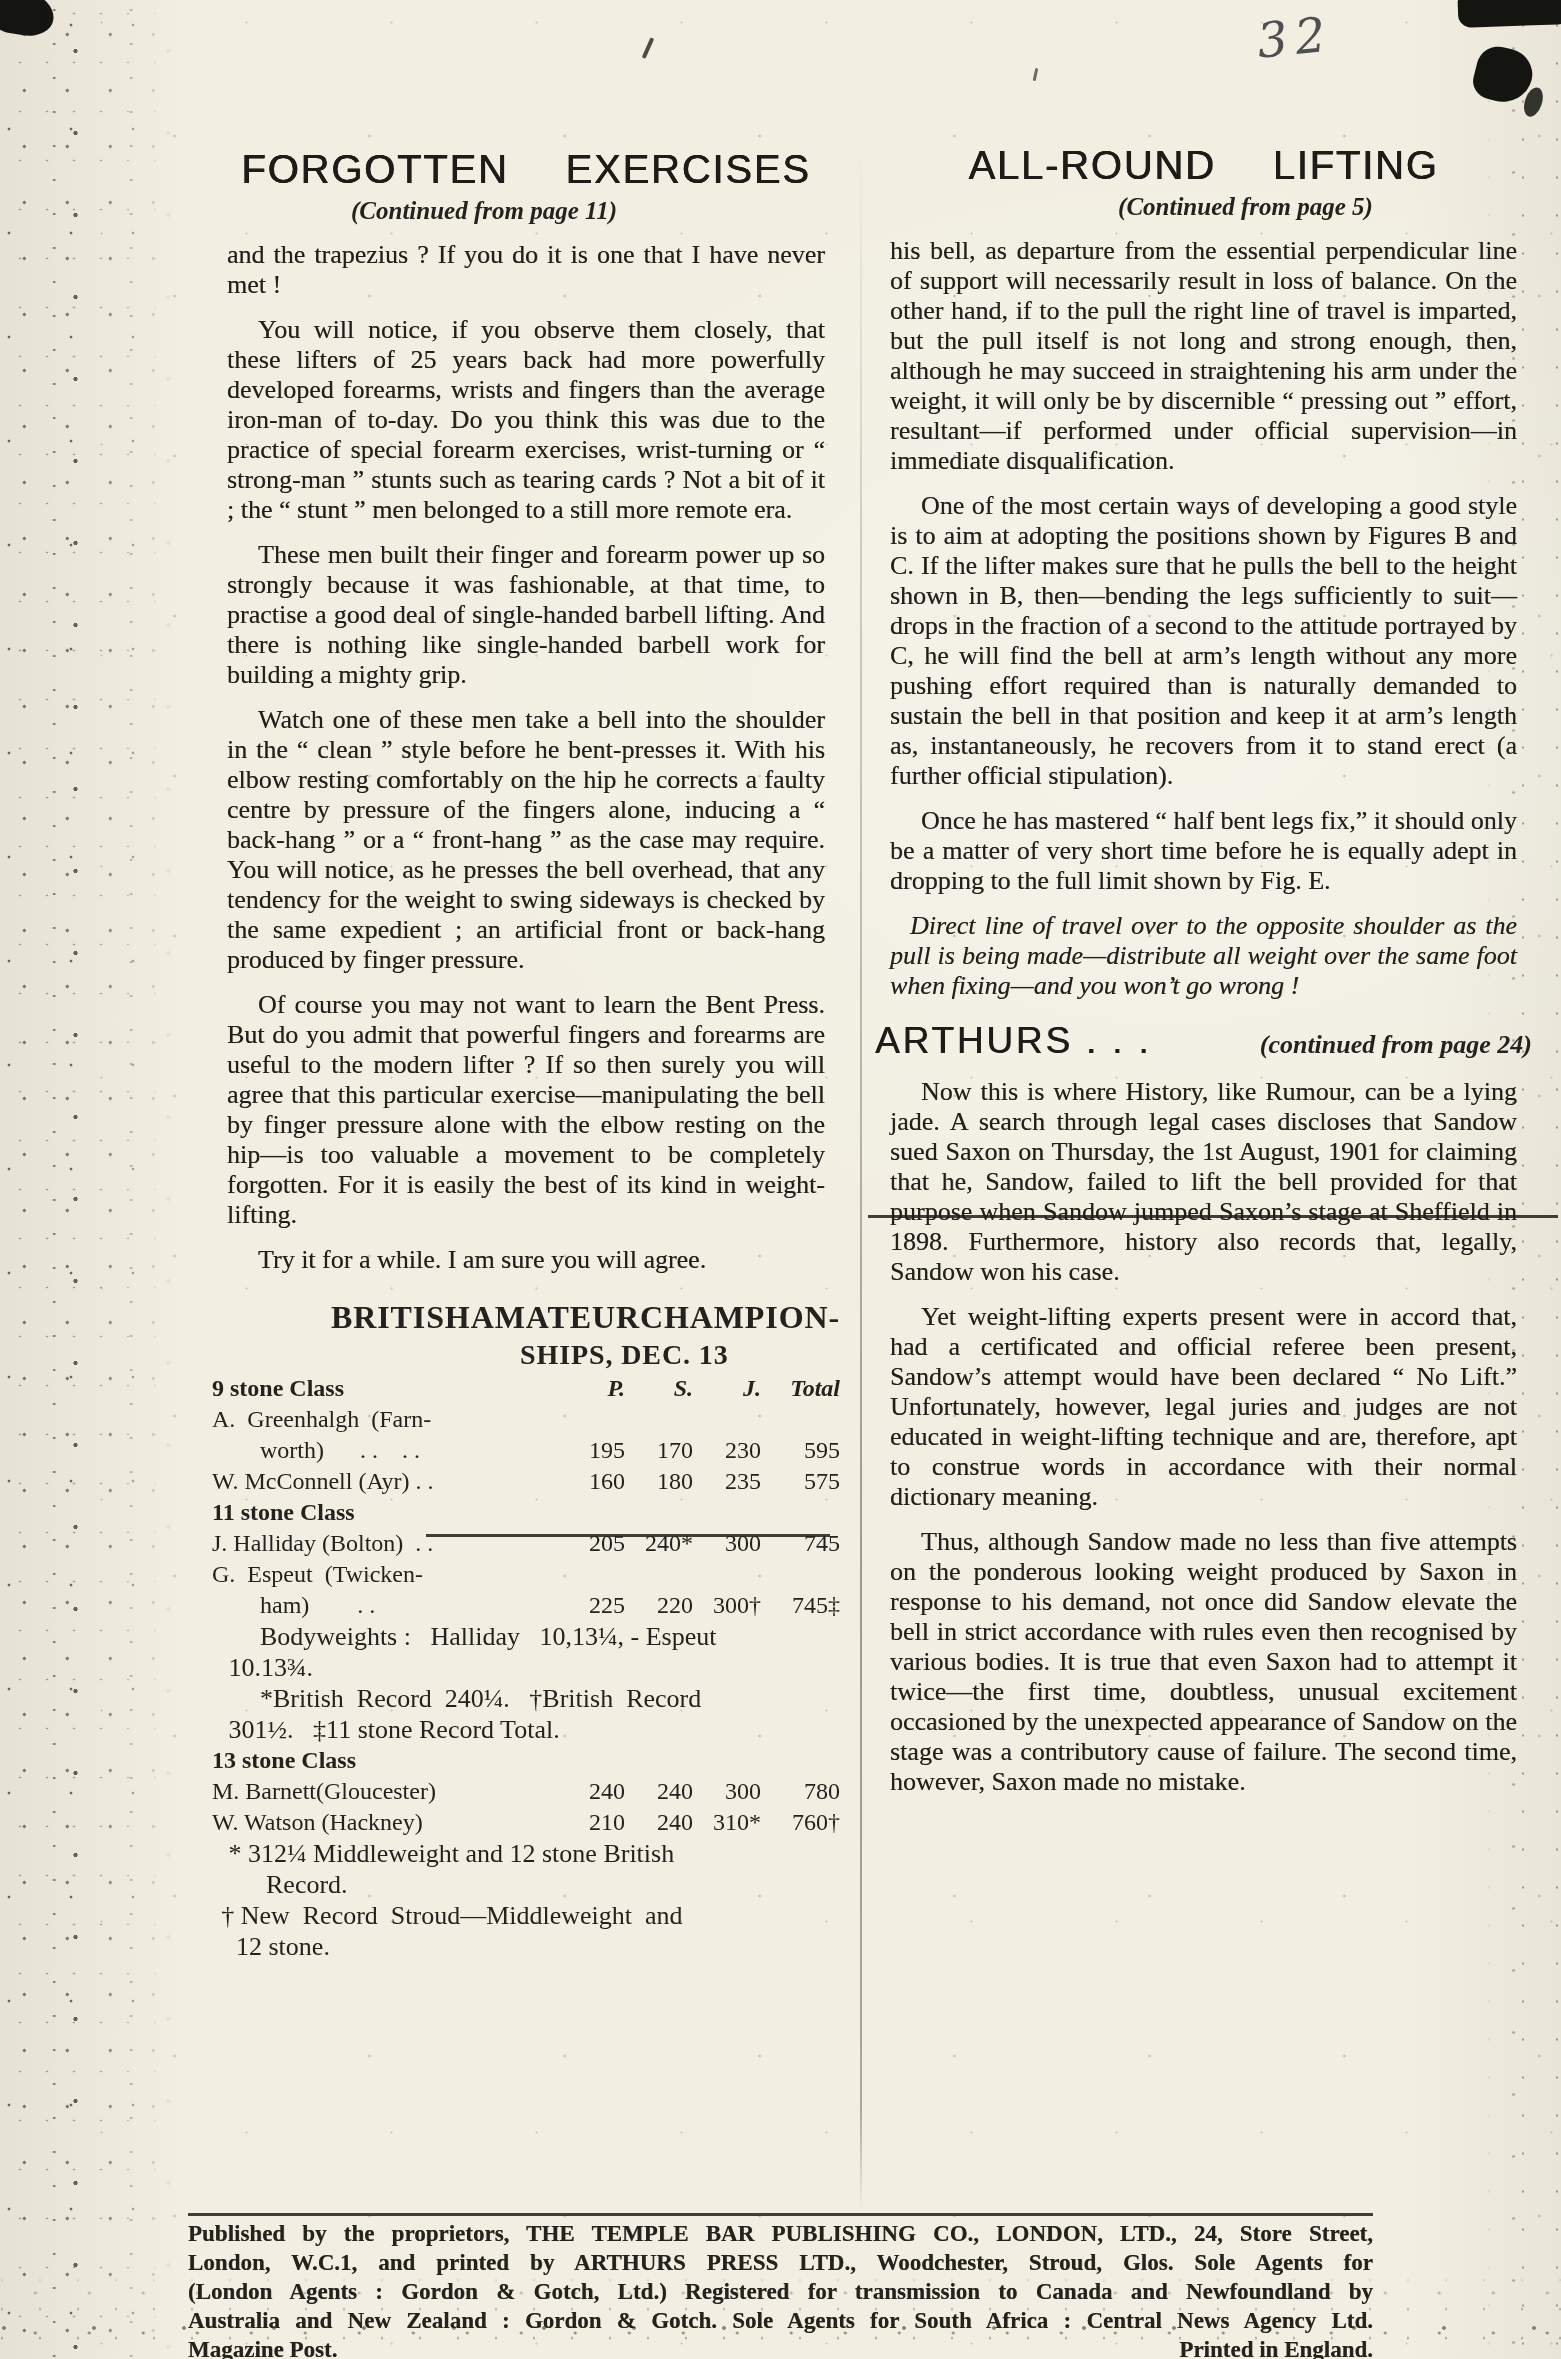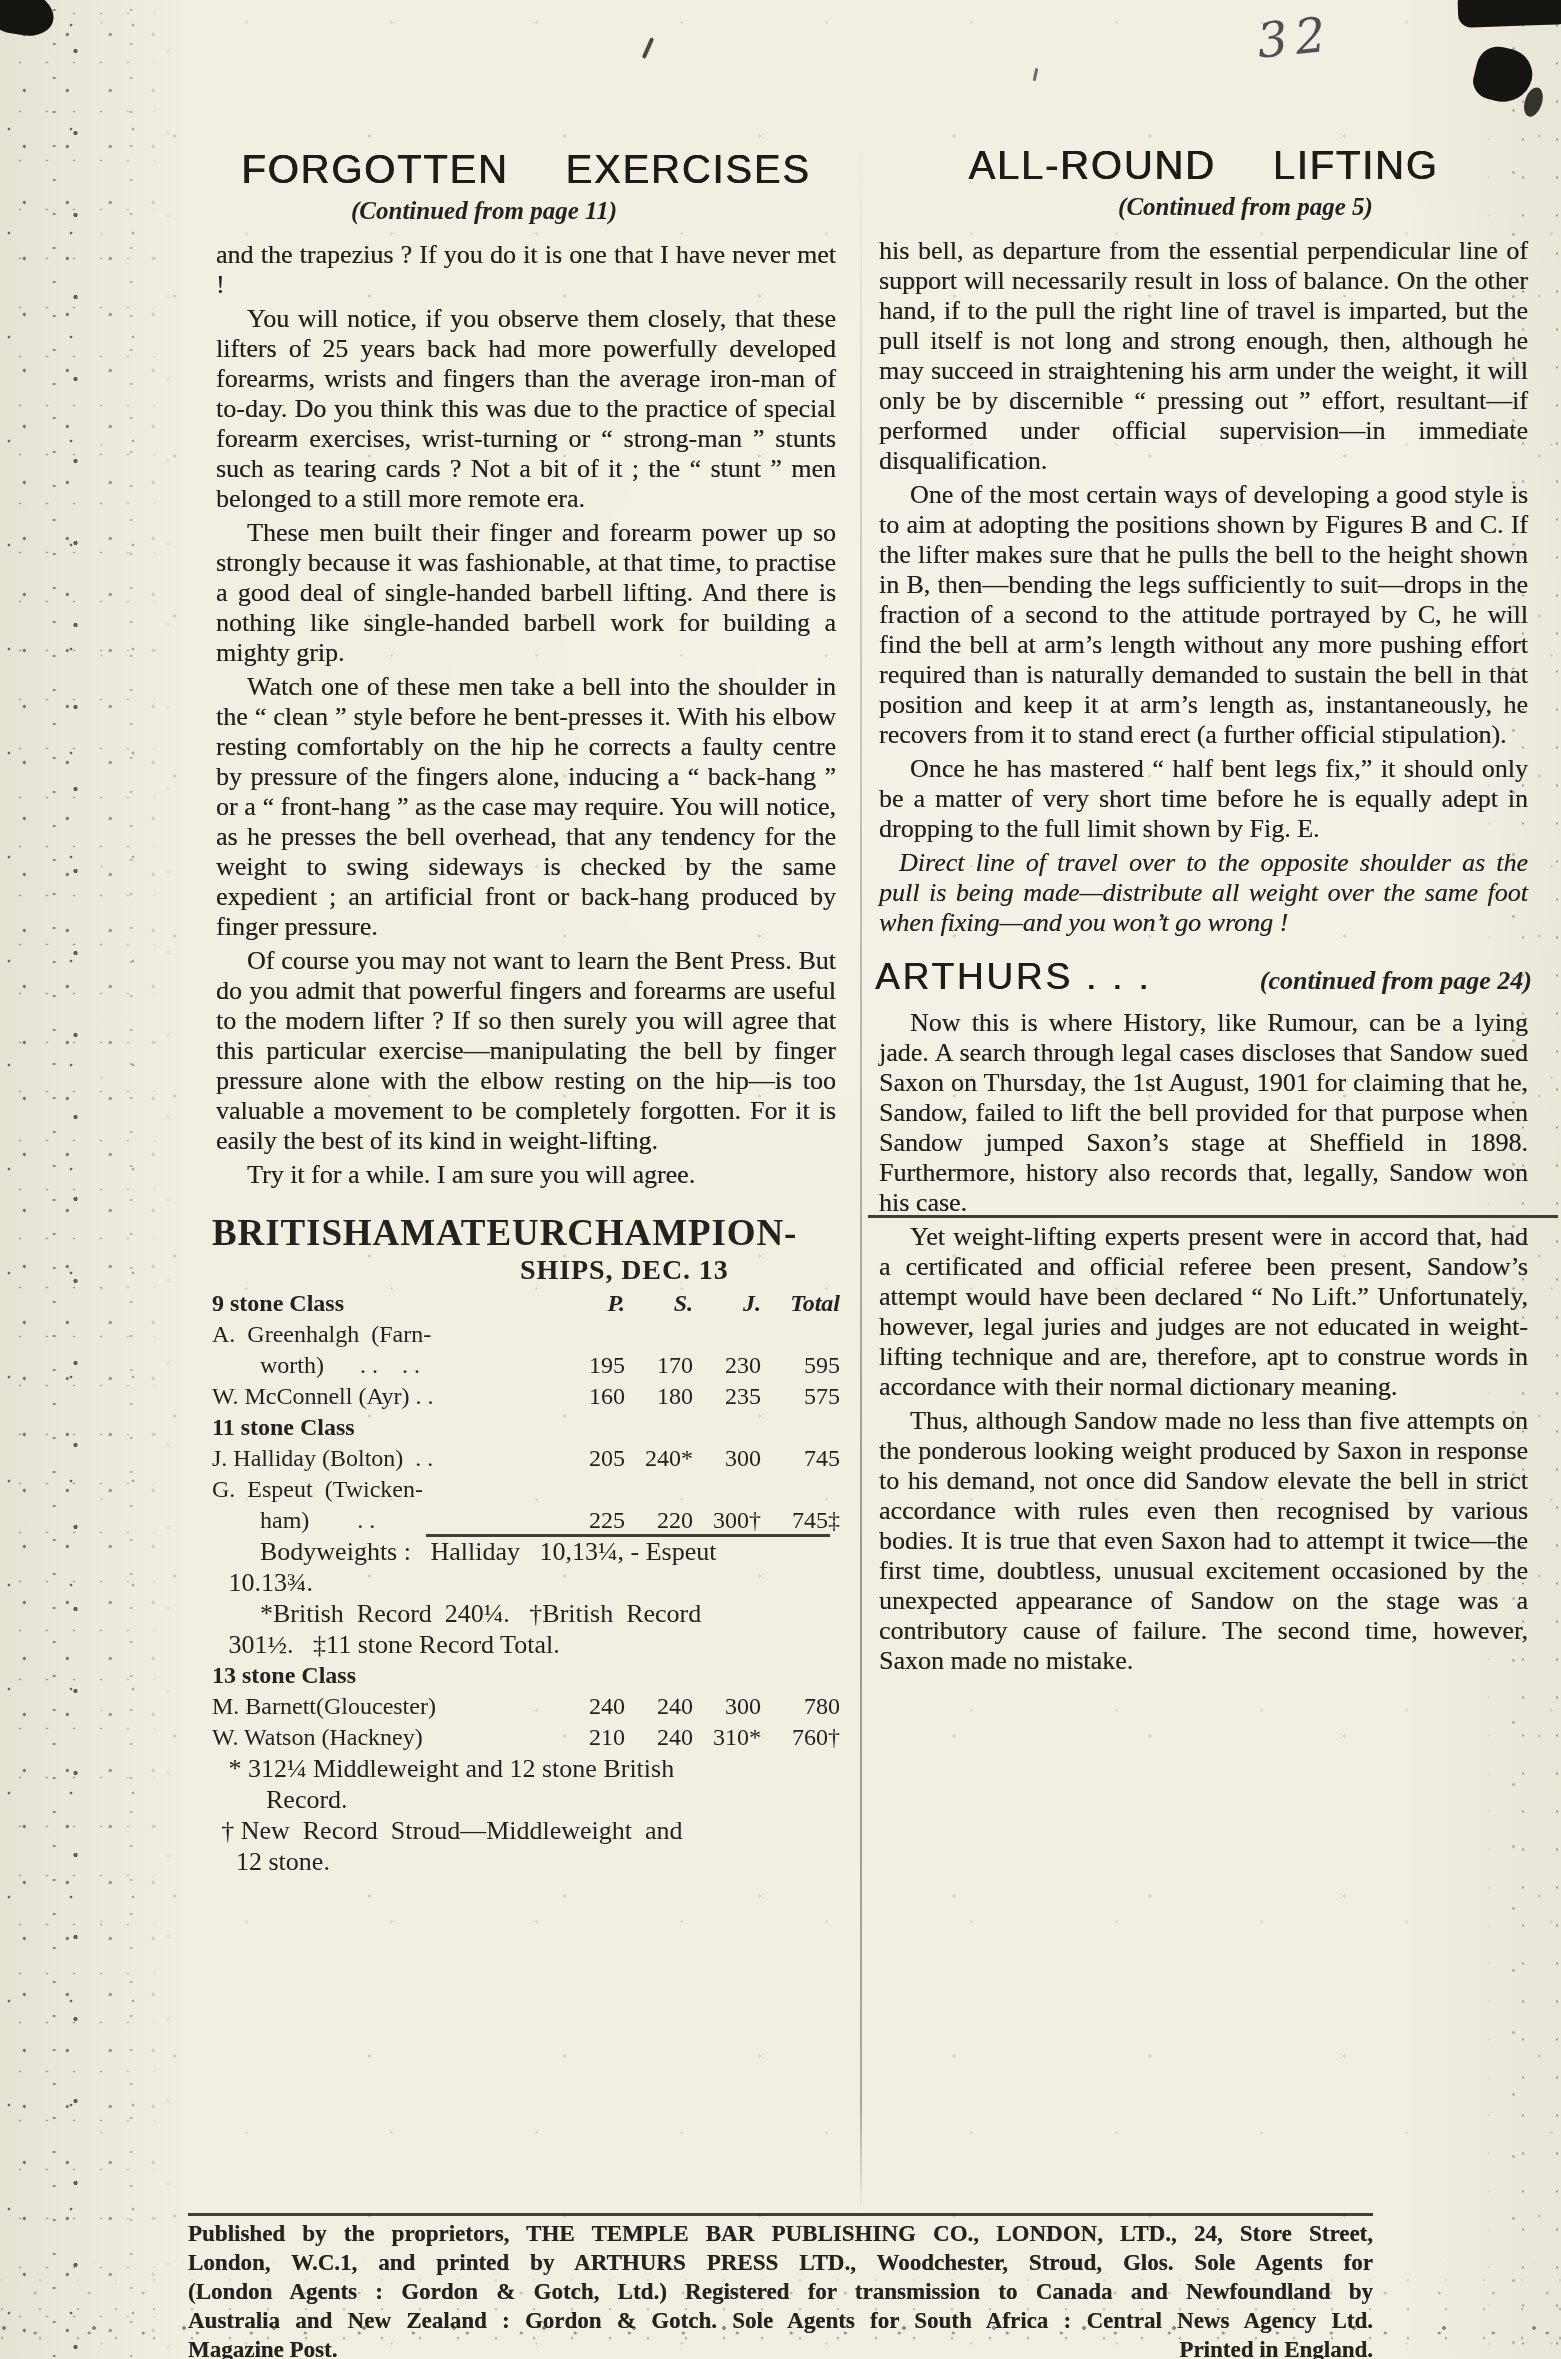--- a/index.html
+++ b/index.html
@@ -95,27 +95,27 @@
   }
   .continued{
     font-style:italic;font-weight:700;
     font-size:25px;line-height:29.5px;text-align:center;
     margin:3.7px 0 14.8px 0;
   }
   .continued.shift-left{transform:translateX(-42px);}
   .continued.shift-right{transform:translateX(42px);}
   .body-text{font-size:26px;line-height:30px;text-align:justify;color:#201f1b;
     text-shadow:0.3px 0.3px 0.3px rgba(25,24,20,.55);}
-  .body-text p{margin:4px;text-indent:31px;}
+  .body-text p{margin:15px;text-indent:31px;}
   .body-text p.noindent{text-indent:0;}
   .body-text p.ital{font-style:italic;text-indent:20px;}
   
   .champ{margin-top:24px;}
-  .champ-h1{display:flex;justify-content:flex-start;
-    font-weight:700;font-size:37px;line-height:37px;letter-spacing:0.9px;}
+  .champ-h1{display:flex;justify-content:flex-end;
+    font-weight:700;font-size:32px;line-height:37px;letter-spacing:0.9px;}
   .champ-h2{font-weight:700;font-size:28px;line-height:37px;letter-spacing:0.9px;padding-left:308px;white-space:nowrap;}
   .trow{display:flex;font-size:24px;line-height:31px;align-items:baseline;}
   .tname{flex:1;white-space:pre;}
   .tclass{font-weight:700;flex:1;}
   .tnum{width:68px;text-align:right;white-space:pre;}
   .tnum.tt{width:79px;}
   .thead{font-style:italic;font-weight:700;width:68px;text-align:right;}
   .thead.tt{width:79px;}
   .tnote{font-size:26px;line-height:31px;white-space:pre-wrap;}
   .p10{padding-left:9.2px}.p18{padding-left:16.6px}.p26{padding-left:24px}

